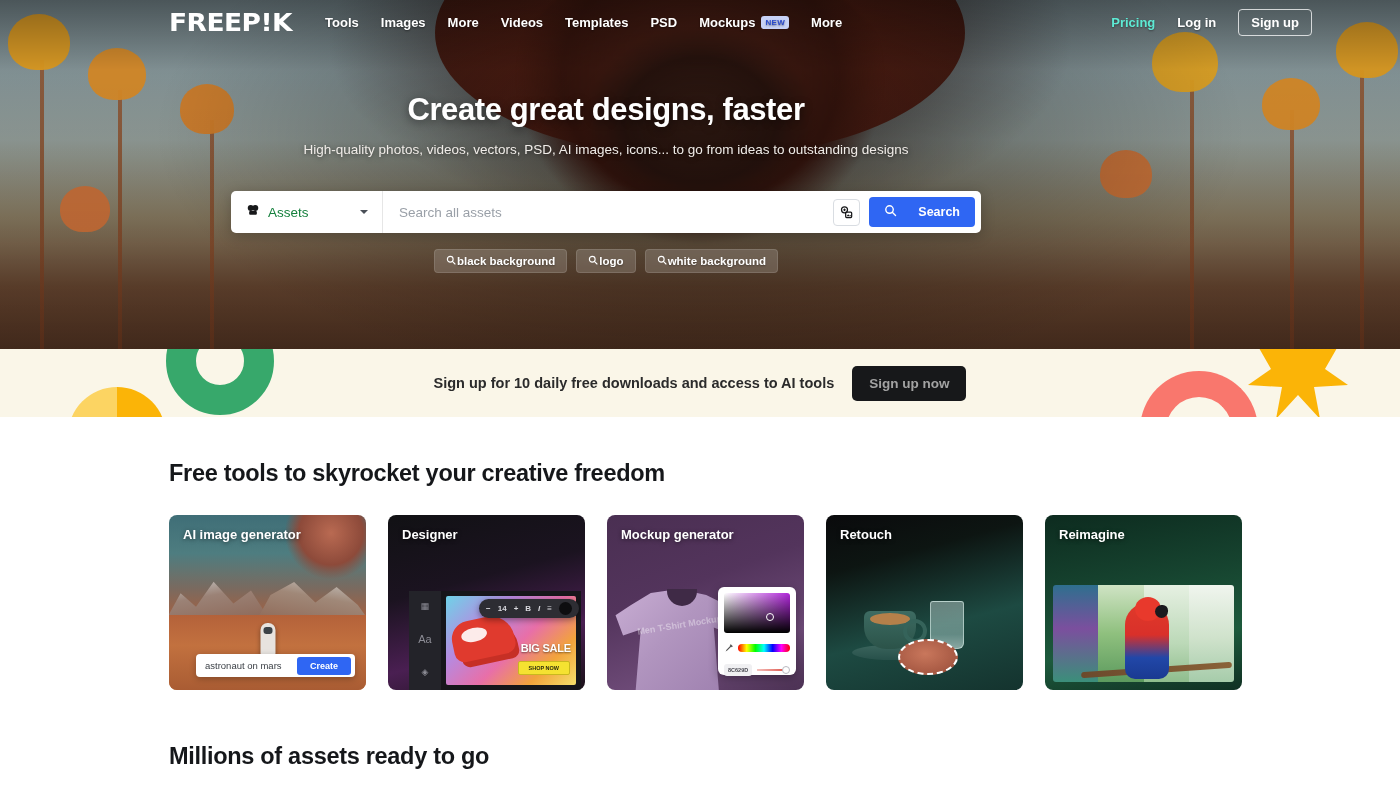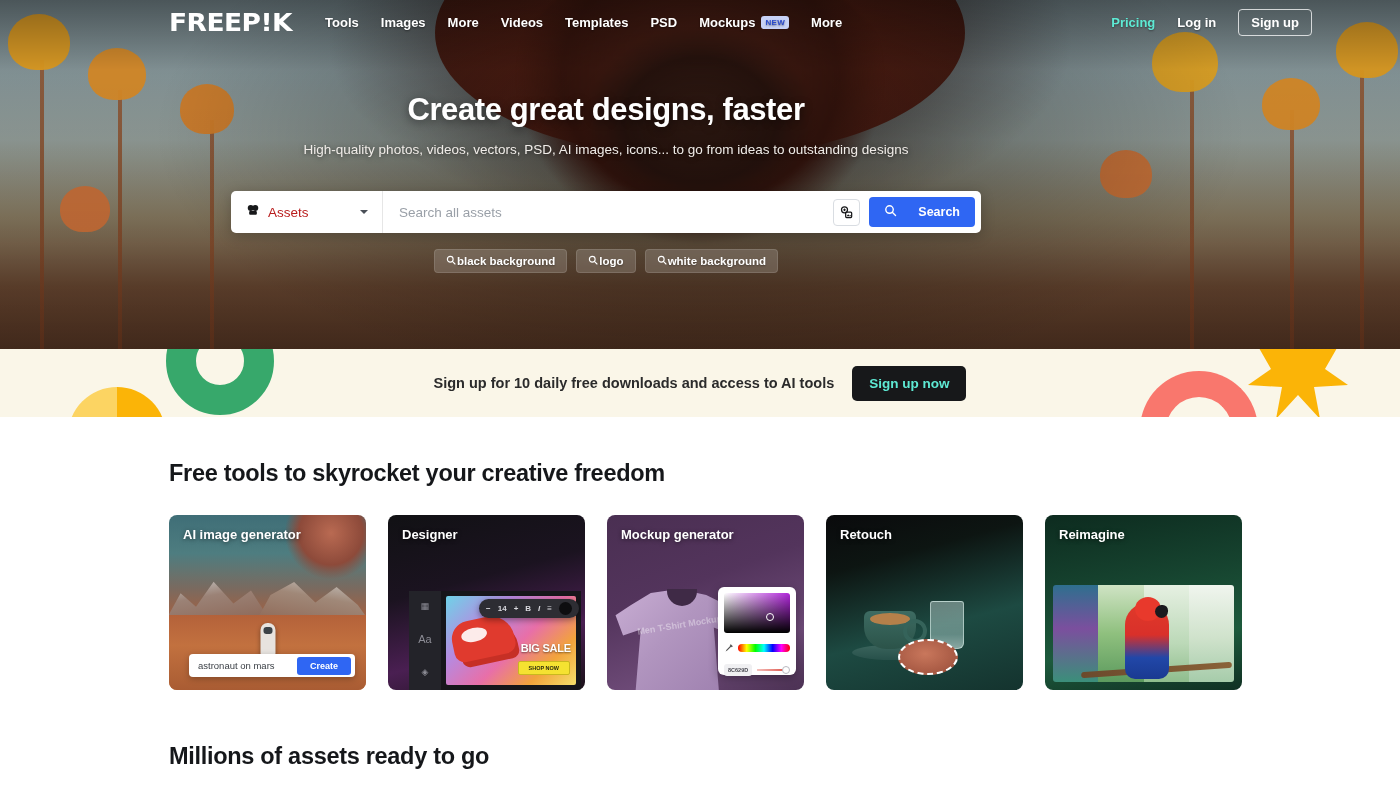--- a/index.html
+++ b/index.html
@@ -130,21 +130,21 @@
     display: flex; align-items: center;
     box-shadow: 0 3px 14px rgba(0,0,0,.22);
   }
   .assets-select {
     width: 152px; height: 42px;
     display: flex; align-items: center; gap: 8px;
     padding-left: 15px; cursor: pointer;
     border-right: 1px solid #e6e6e6;
     position: relative;
   }
-  .assets-label { font-size: 13.5px; color: #b91c1c; font-weight: 500; }
+  .assets-label { font-size: 13.5px; color: #15803d; font-weight: 500; }
   .caret {
     position: absolute; right: 14px;
     width: 0; height: 0;
     border-left: 4px solid transparent;
     border-right: 4px solid transparent;
     border-top: 4.5px solid #4a4f57;
   }
   .search-input {
     flex: 1; height: 42px; border: none; outline: none;
     font-size: 13.5px; color: #22252a;
@@ -184,21 +184,21 @@
   .promo {
     position: relative;
     width: 1400px; height: 68px;
     background: #faf6e8;
     overflow: hidden;
     display: flex; align-items: center; justify-content: center;
   }
   .promo-inner { display: flex; align-items: center; gap: 18px; z-index: 3; }
   .promo-text { font-size: 14.5px; font-weight: 700; color: #2b2b2b; }
   .promo-btn {
-    background: #17181a; color: #5eead4;
+    background: #17181a; color: #a3a3a3;
     font-size: 13.5px; font-weight: 700;
     padding: 10px 17px; border-radius: 5px; cursor: pointer;
   }
   .deco { position: absolute; z-index: 1; }
   .deco-halfcircle {
     left: 68px; top: 38px;
     width: 98px; height: 49px;
     border-radius: 49px 49px 0 0;
     background: linear-gradient(90deg, #fcd462 0%, #fcd462 50%, #fbb407 50%, #fbb407 100%);
   }
@@ -275,21 +275,21 @@
     position: absolute; left: 50%; top: 108px; transform: translateX(-50%);
     width: 15px; height: 34px;
     background: #e7e3df; border-radius: 7px 7px 4px 4px;
     box-shadow: 0 2px 5px rgba(0,0,0,.4);
   }
   .c1-astro::before {
     content: ""; position: absolute; left: 3px; top: 4px;
     width: 9px; height: 7px; background: #3d4348; border-radius: 3px;
   }
   .c1-prompt {
-    position: absolute; left: 20px; right: 11px; bottom: 13px;
+    position: absolute; left: 27px; right: 11px; bottom: 13px;
     height: 23px; background: #fff; border-radius: 4px;
     display: flex; align-items: center; padding: 0 4px 0 9px;
     box-shadow: 0 2px 6px rgba(0,0,0,.25);
   }
   .c1-prompt-text { font-size: 9.5px; color: #3a3f45; flex: 1; }
   .c1-create {
     background: #2f66f3; color: #fff;
     font-size: 9px; font-weight: 700;
     padding: 4px 13px; border-radius: 3px;
   }

